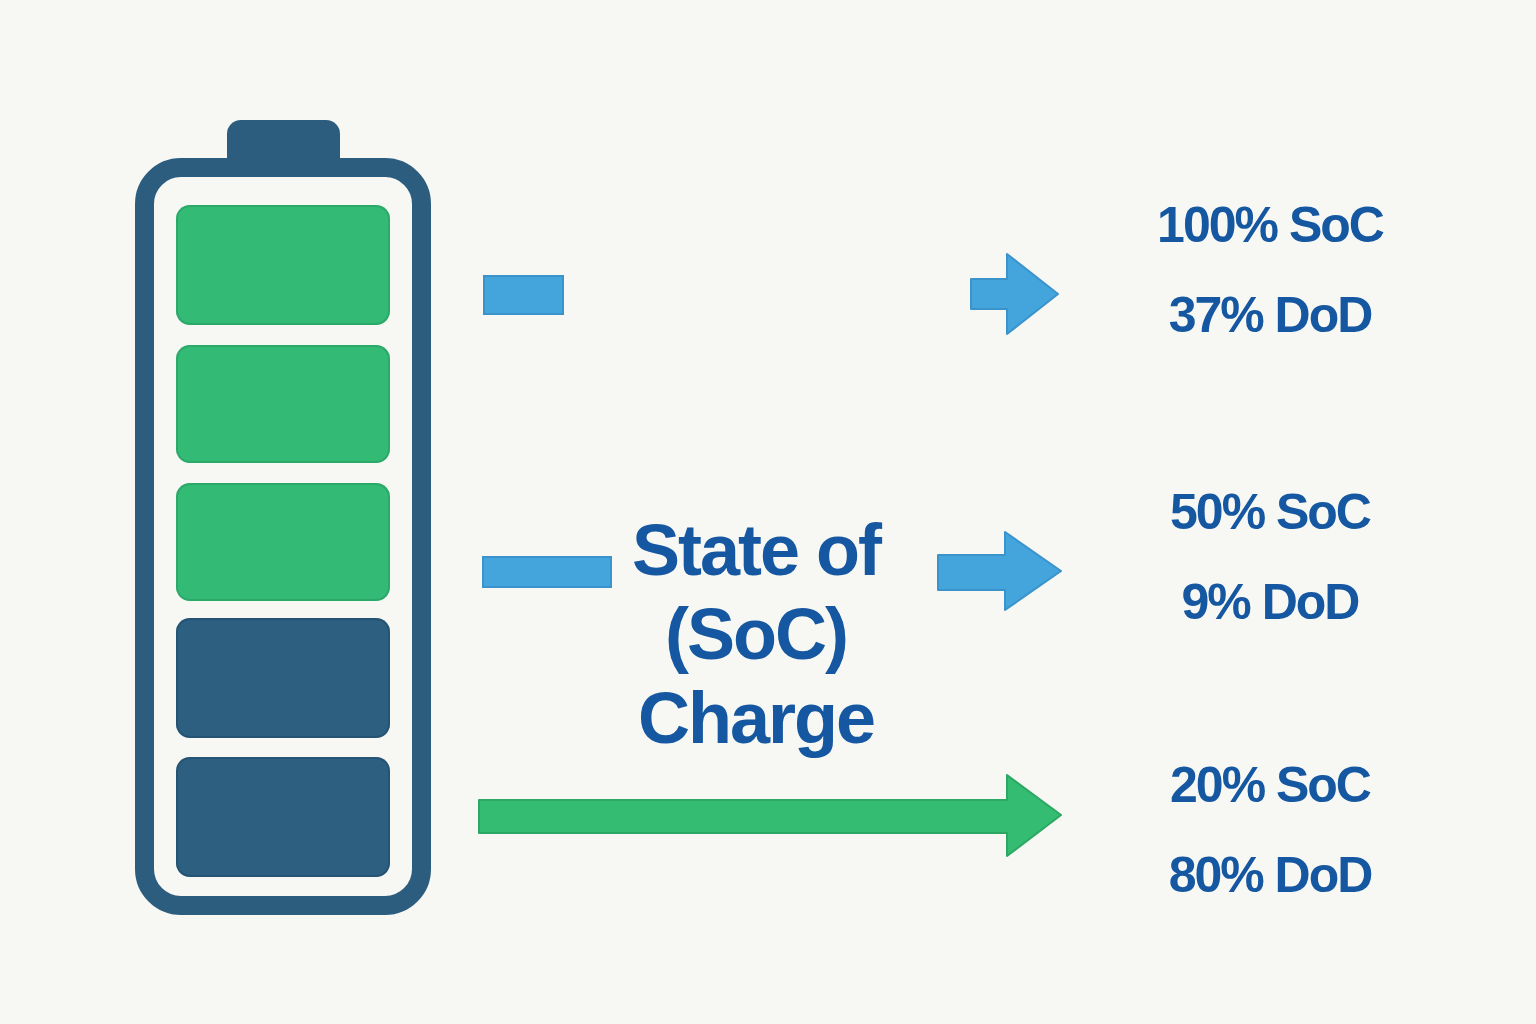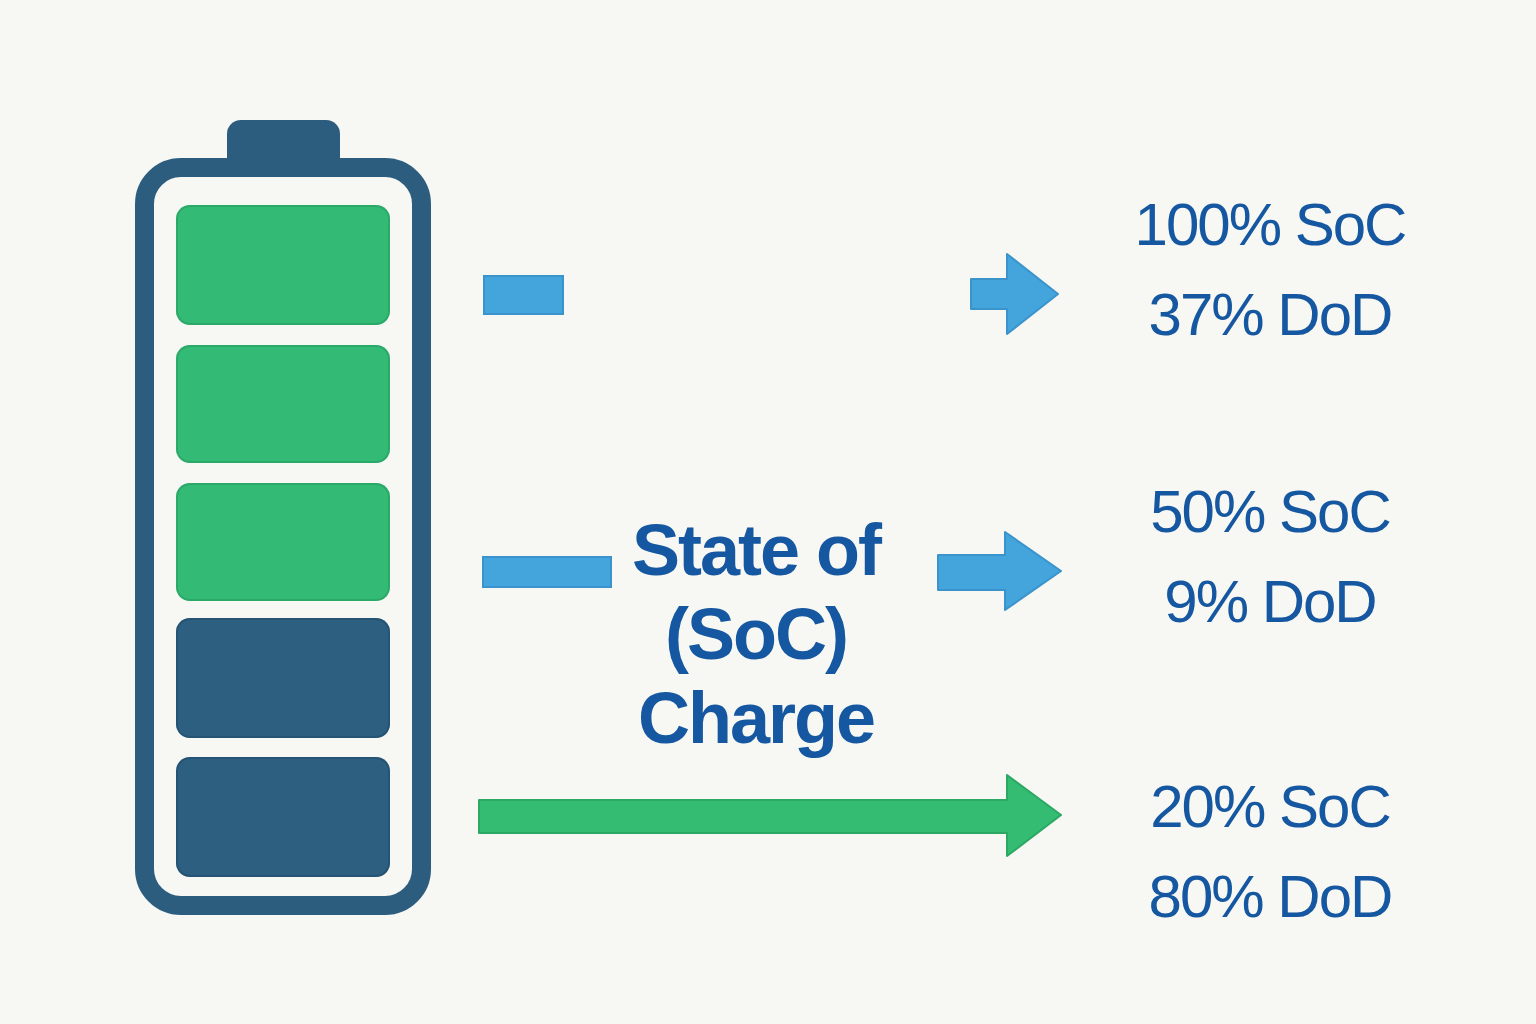--- a/index.html
+++ b/index.html
@@ -58,28 +58,28 @@
   .label-dod { left: 499px; top: 170px; }
   .label-soc { left: 476px; top: 508px; line-height: 84px; }
 
   
   .reading {
     position: absolute;
     left: 1050px;
     width: 440px;
     text-align: center;
     color: var(--text-blue, #1557A0);
-    font-weight: 400;
-    font-size: 60px;
+    font-weight: 700;
+    font-size: 50px;
     line-height: 90px;
     letter-spacing: -2px;
   }
   .reading-0 { top: 180px; }
   .reading-1 { top: 467px; }
-  .reading-2 { top: 740px; margin-top: 22px; }
+  .reading-2 { top: 740px; }
 
   
   .dash {
     position: absolute;
     box-sizing: border-box;
     background: var(--arrow-blue, #43A5DC);
     border: 2px solid var(--arrow-blue-edge, #3B93CC);
   }
   .dash-dod { left: 483px; top: 275px; width: 81px;  height: 40px; }
   .dash-soc { left: 482px; top: 556px; width: 130px; height: 32px; }

